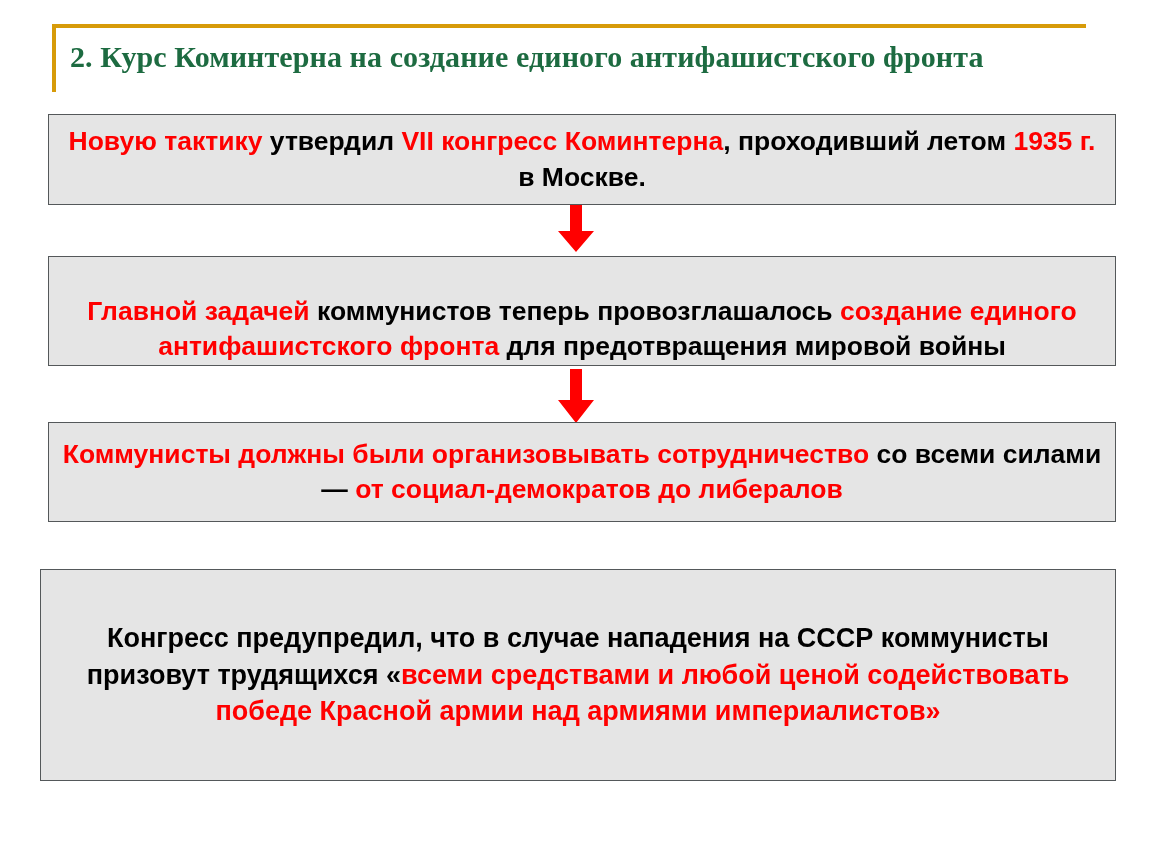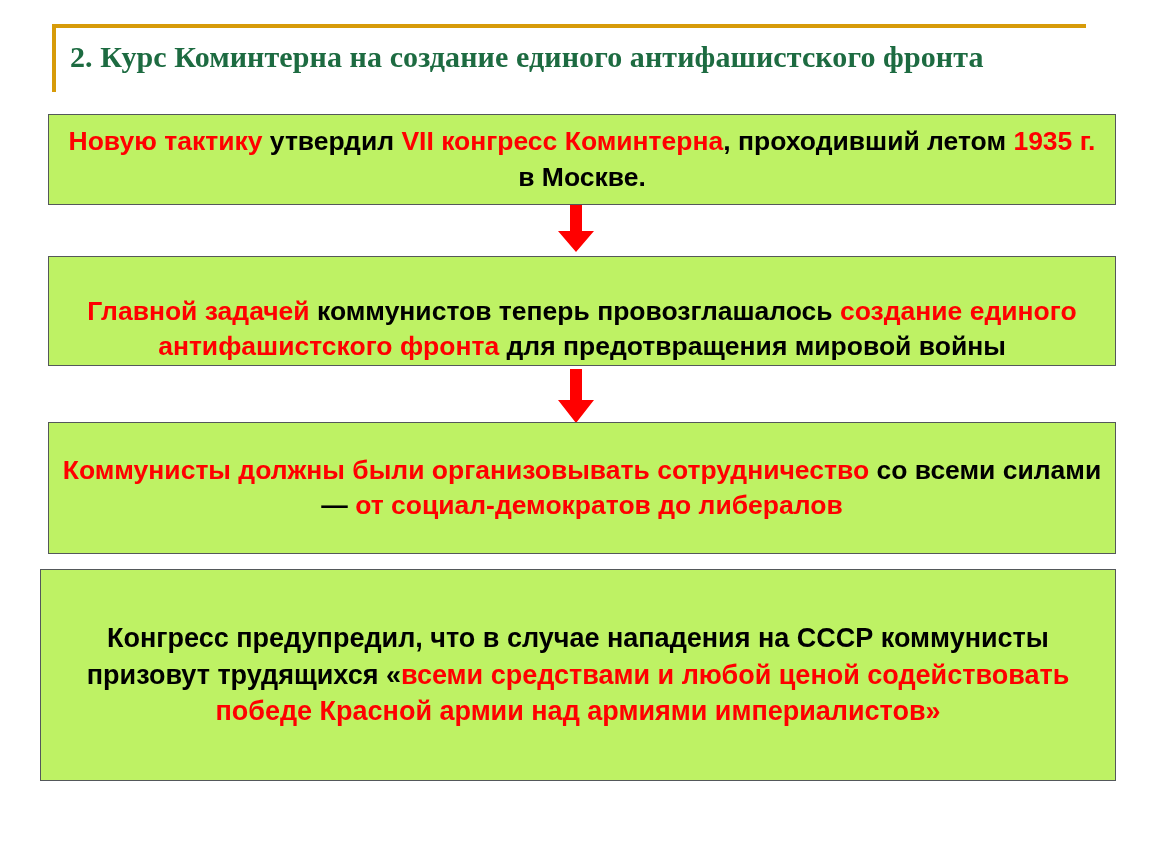--- a/index.html
+++ b/index.html
@@ -51,21 +51,21 @@
     font-size: 30px;
     font-weight: bold;
     color: #1d6b41;
     letter-spacing: 0.1px;
     white-space: nowrap;
   }
 
   
   .fact-box {
     position: absolute;
-    background: #bef264;
+    background: #e5e5e5;
     border: 1px solid #54585a;
     box-sizing: border-box;
     display: flex;
     align-items: center;
     justify-content: center;
     text-align: center;
     padding: 4px 10px;
   }
   .fact-box .box-text {
     font-family: "Liberation Sans", sans-serif;
@@ -77,21 +77,21 @@
     width: 100%;
   }
   .hl { color: #ff0000; }
 
   #fact-box-1 { left: 48px; top: 114px; width: 1068px; height: 91px; }
   #fact-box-1 .box-text { font-size: 26.5px; }
 
   #fact-box-2 { left: 48px; top: 256px; width: 1068px; height: 110px; }
   #fact-box-2 .box-text { font-size: 26.5px; margin-top: 36px; }
 
-  #fact-box-3 { left: 48px; top: 422px; width: 1068px; height: 132px; }
+  #fact-box-3 { left: 48px; top: 422px; width: 1068px; height: 100px; }
   #fact-box-3 .box-text { font-size: 26.5px; }
 
   #fact-box-4 { left: 40px; top: 545px; width: 1076px; height: 212px; margin-top: 24px; }
   #fact-box-4 .box-text { font-size: 27px; line-height: 1.36; }
 
   
   .down-arrow {
     position: absolute;
     width: 44px;
     height: 47px;

